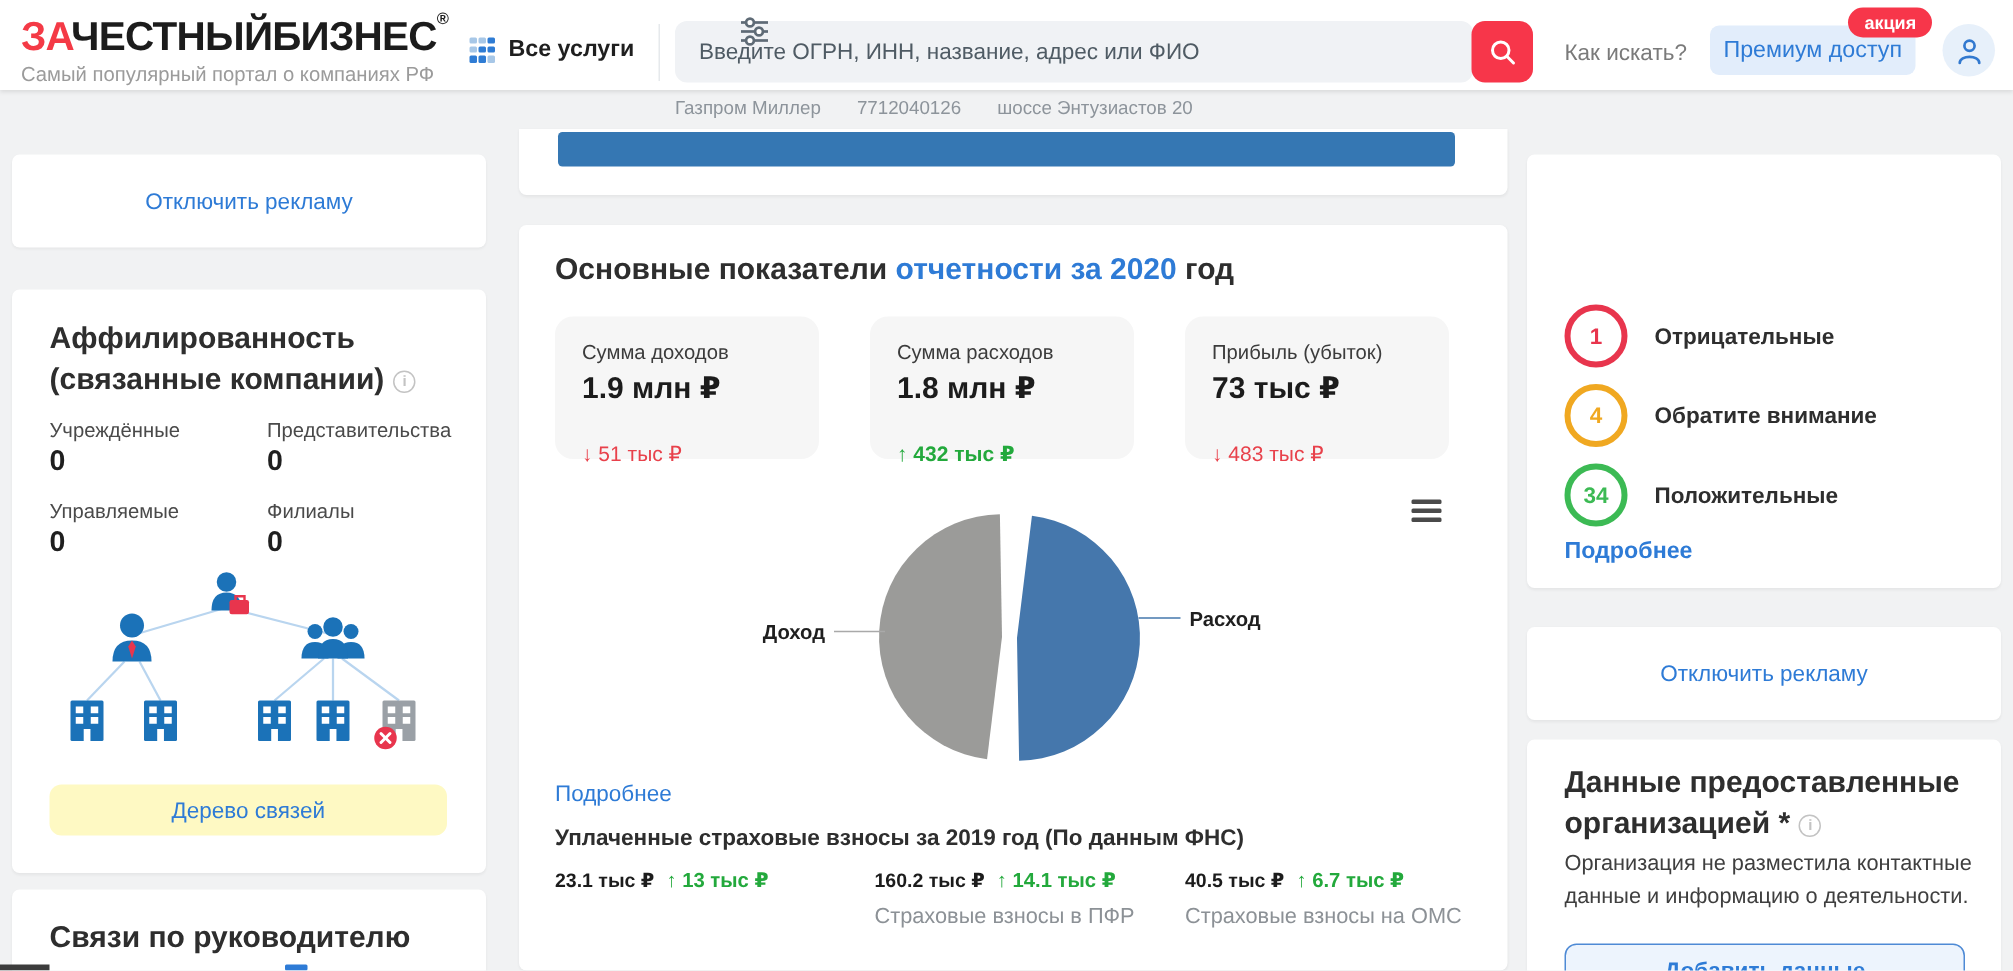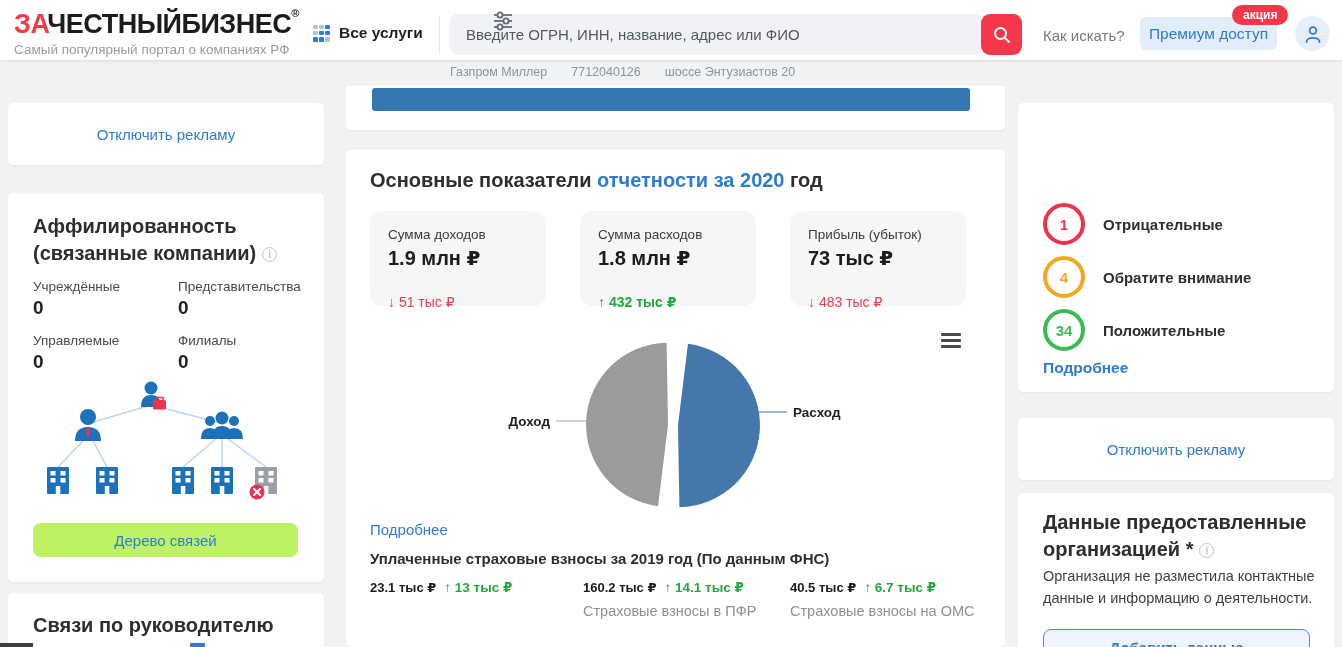--- a/index.html
+++ b/index.html
@@ -35,21 +35,21 @@
   .premium { position:absolute; left:1140px; top:17px; width:137px; height:33px; background:#e2edfb; border:none; border-radius:6px; font-size:15.5px; color:#2e7bd6; font-family:inherit; cursor:pointer; }
   .promo-badge { position:absolute; left:1232px; top:5px; background:#f7364a; color:#fff; font-size:12px; font-weight:bold; padding:3px 11px; border-radius:11px; z-index:6; }
   .avatar { position:absolute; left:1295px; top:16px; width:35px; height:35px; border-radius:50%; background:#e7f0fa; display:flex; align-items:center; justify-content:center; cursor:pointer; }
   
   .ad-link-card { display:flex; align-items:center; justify-content:center; font-size:15px; }
   .info-icon { display:inline-block; width:15px; height:15px; border:1.5px solid #c3c3c3; border-radius:50%; color:#c3c3c3; font-size:10px; line-height:13px; text-align:center; font-weight:bold; vertical-align:2px; margin-left:6px; cursor:pointer; }
   .h-card { font-size:20px; font-weight:bold; color:#2e2e2e; line-height:27px; }
   
   .stat-label { font-size:13.5px; color:#4a4a4a; }
   .stat-value { font-size:19px; font-weight:bold; color:#1f1f1f; margin-top:3px; }
-  .tree-btn { position:absolute; left:25px; top:330px; width:265px; height:34px; background:#bef264; border:none; border-radius:8px; font-size:15px; color:#2e7bd6; font-family:inherit; cursor:pointer; }
+  .tree-btn { position:absolute; left:25px; top:330px; width:265px; height:34px; background:#fef9c3; border:none; border-radius:8px; font-size:15px; color:#2e7bd6; font-family:inherit; cursor:pointer; }
   
   .metric-card { position:absolute; top:61px; width:176px; height:95px; background:#f6f6f6; border-radius:12px; }
   .metric-label { position:absolute; left:18px; top:16px; font-size:13.5px; color:#3c3c3c; }
   .metric-value { position:absolute; left:18px; top:35px; font-size:20px; font-weight:bold; color:#1c1c1c; }
   .metric-delta { position:absolute; left:18px; top:67px; font-size:14px;margin-top:16px; }
   .down { color:#e8414b; } .up { color:#23a93c;font-weight:bold; }
   .burger { position:absolute; left:595px; top:183px; width:20px; height:16px; cursor:pointer; }
   .burger i { display:block; height:3px; background:#4a4a4a; border-radius:1px; margin-bottom:3px; }
   .ins-value { font-size:13px; font-weight:bold; color:#1c1c1c; }
   .ins-delta { font-size:13.5px; margin-left:8px; }

